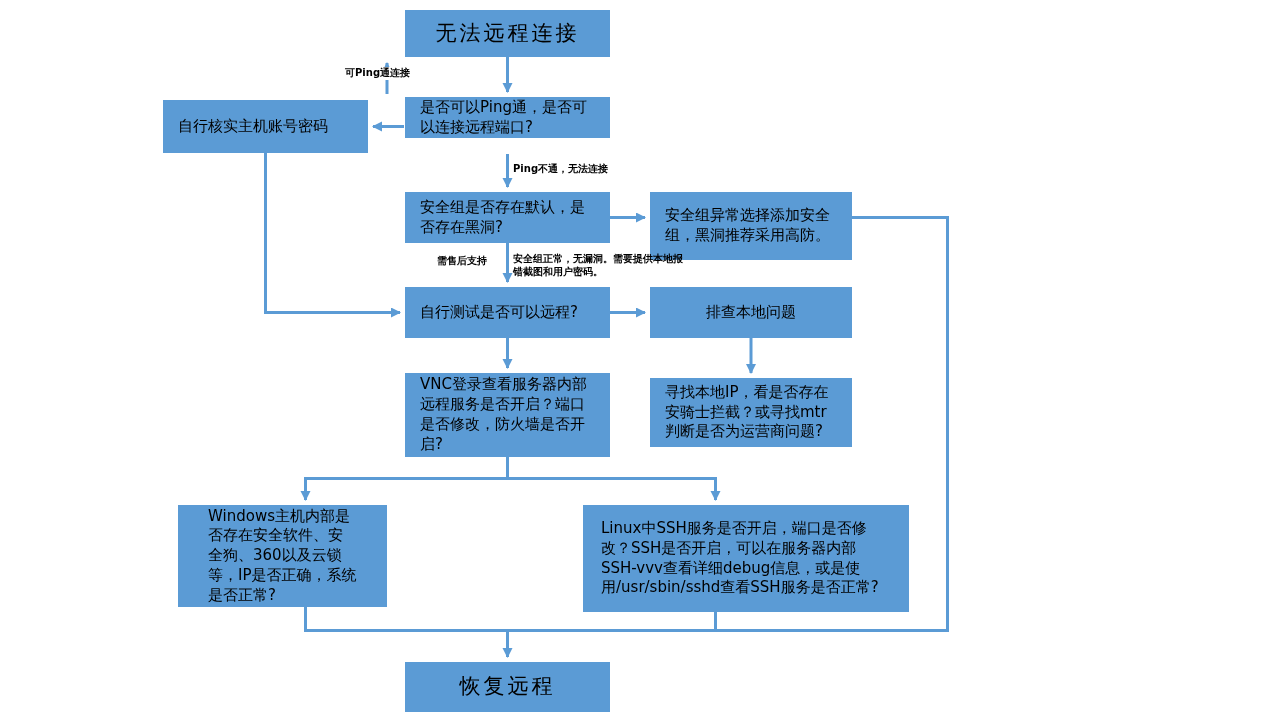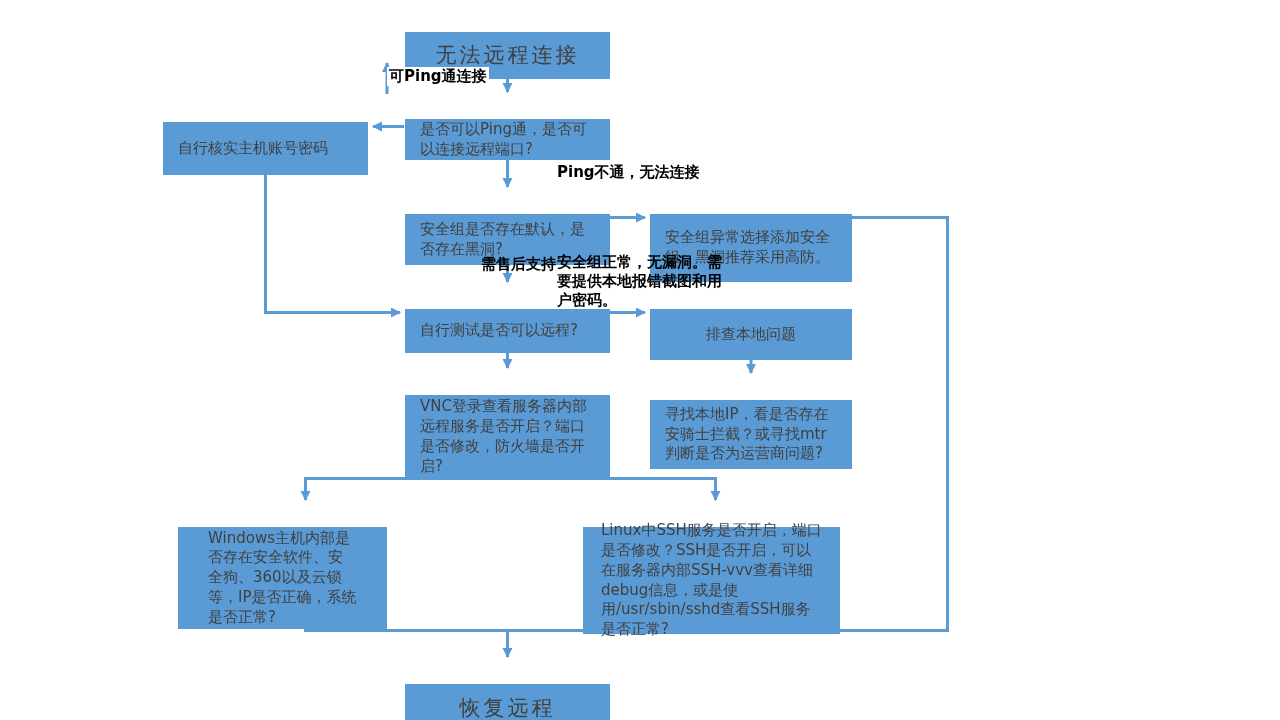--- a/index.html
+++ b/index.html
@@ -9,50 +9,48 @@
     width:1280px; height:720px; overflow:hidden;
   }
   .canvas { position:relative; width:1280px; height:720px; background:#fff; }
 
   svg.connectors { position:absolute; left:0; top:0; width:1280px; height:720px; z-index:1; }
   svg.connectors path.line { fill:none; stroke:var(--accent,#5B9BD5); stroke-width:3; }
   svg.connectors #ah path { fill:var(--accent,#5B9BD5); stroke:none; }
 
   .node {
     position:absolute; z-index:2;
-    background:var(--accent,#5B9BD5); color:#404040;
+    background:var(--accent,#5B9BD5); color:#000000;
     display:flex; align-items:center;
     font-size:15px; line-height:1.32;
     padding:6px 15px;
-    margin-top:22px;
   }
   .node.center { justify-content:center; text-align:center; }
   .node.big { font-size:21px; letter-spacing:3px; }
 
   .edge-label {
     position:absolute; z-index:3;
     color:#000; font-weight:bold;
-    font-size:15px; line-height:1.28;
+    font-size:10px; line-height:1.28;
     white-space:nowrap;
-    margin-left:44px;
   }
   .edge-label.wrap { white-space:normal; }
 
   
   .n-start   { left:405px; top:10px;  width:205px; height:47px; }
   .n-ping    { left:405px; top:97px;  width:205px; height:41px; }
   .n-verify  { left:163px; top:100px; width:205px; height:53px; }
   .n-sg      { left:405px; top:192px; width:205px; height:51px; }
   .n-sgab    { left:650px; top:192px; width:202px; height:68px; }
-  .n-selftest{ left:405px; top:287px; width:205px; height:44px; }
+  .n-selftest{ left:405px; top:287px; width:205px; height:51px; }
   .n-local   { left:650px; top:287px; width:202px; height:51px; }
   .n-vnc     { left:405px; top:373px; width:205px; height:84px; }
   .n-localip { left:650px; top:378px; width:202px; height:69px; }
   .n-win     { left:178px; top:505px; width:209px; height:102px; padding:6px 30px; }
-  .n-linux   { left:583px; top:505px; width:257px; height:107px; padding:6px 18px; }
+  .n-linux   { left:583px; top:505px; width:326px; height:107px; padding:6px 18px; }
   .n-end     { left:405px; top:662px; width:205px; height:50px; }
 
   
   .l-pingok   { left:343px; top:67px; background:#fff; padding:0 2px; }
   .l-pingfail { left:513px; top:163px; }
   .l-support  { left:437px; top:255px; }
   .l-sgnormal { left:513px; top:253px; width:172px; }
 </style>
 </head>
 <body>

